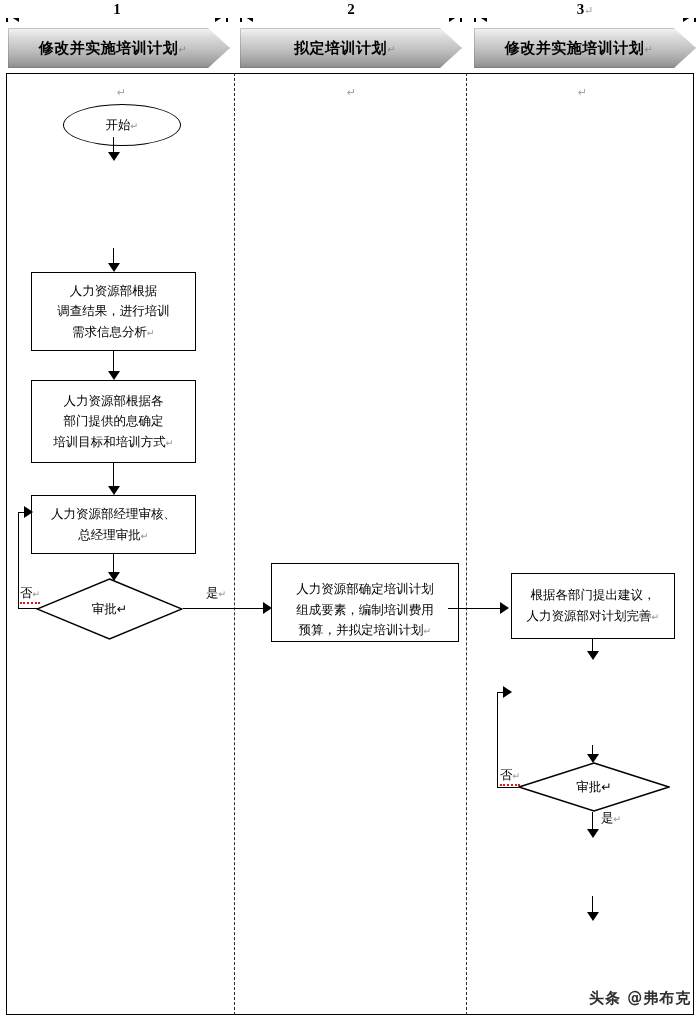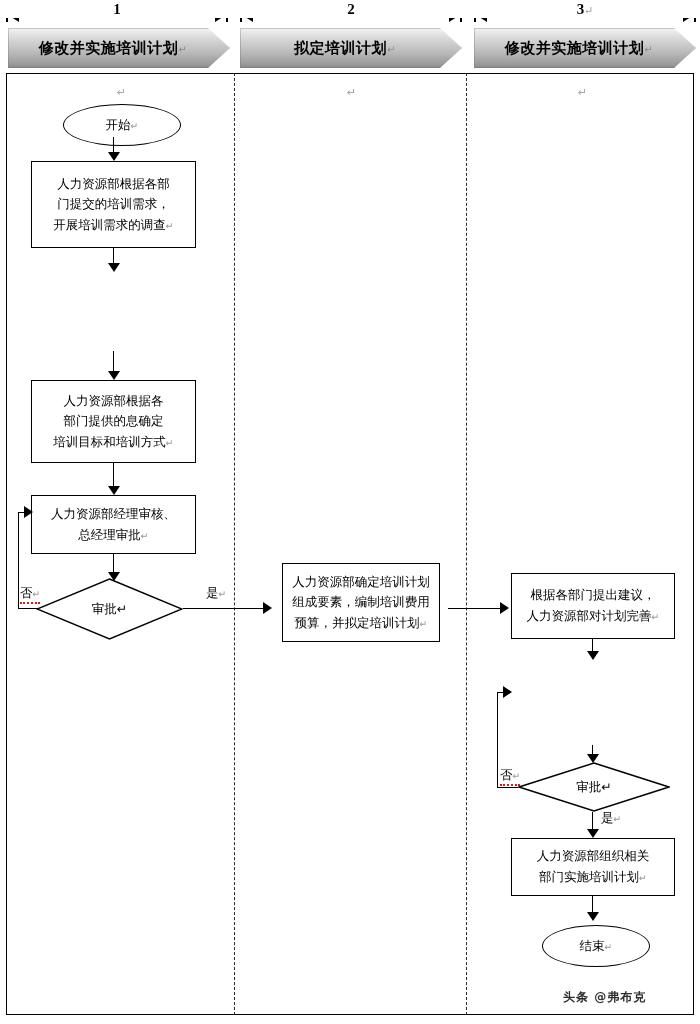--- a/index.html
+++ b/index.html
@@ -79,21 +79,21 @@
     font-size:12.5px;color:#000;white-space:nowrap;}
   .lbl i{font-style:normal;font-size:9.5px;color:#9b9b9b;}
   .lbl.spell{border-bottom:2px dotted #d81919;padding-bottom:0px;}
 
   
   .pil{position:absolute;font-family:"DejaVu Sans","Liberation Sans",sans-serif;
     font-size:11px;color:#a6a6a6;}
 
   
   #wm{position:absolute;font-family:"DejaVu Sans","Liberation Sans",sans-serif;
-    font-size:12px;font-weight:bold;color:#2f2f2f;letter-spacing:1px;white-space:nowrap;}
+    font-size:15px;font-weight:bold;color:#2f2f2f;letter-spacing:1px;white-space:nowrap;margin-left:26px;}
 </style>
 </head>
 <body>
 
 <div id="root">
 
   <div class="measure" style="left:6px;top:4px;width:222px;">
     <div class="bar"></div>
     <div class="capL"></div>
     <div class="capR"></div>
@@ -138,29 +138,29 @@
   <div class="pil" style="left:347px;top:86px;">↵</div>
   <div class="pil" style="left:578px;top:86px;">↵</div>
 
   <div class="node term" style="left:63px;top:104px;width:118px;height:42px;">
     <span class="t"><span>开始</span><i>↵</i></span>
   </div>
 
   <div class="ln vln" style="left:113px;top:137px;height:17px;"></div>
   <div class="ar-d" style="left:108px;top:152px;"></div>
 
-  <div class="node proc" style="left:31px;top:161px;width:165px;height:87px;">
-    <span class="t"><span>人力资源部根据各部
-门提交的培训需求，
-开展培训需求的调查</span><i>↵</i></span>
-  </div>
 
   <div class="ln vln" style="left:113px;top:248px;height:17px;"></div>
   <div class="ar-d" style="left:108px;top:263px;"></div>
 
+  <div class="node proc" style="left:31px;top:272px;width:165px;height:79px;">
+    <span class="t"><span>人力资源部根据
+调查结果，进行培训
+需求信息分析</span><i>↵</i></span>
+  </div>
 
   <div class="ln vln" style="left:113px;top:351px;height:22px;"></div>
   <div class="ar-d" style="left:108px;top:371px;"></div>
 
   <div class="node proc" style="left:31px;top:380px;width:165px;height:83px;">
     <span class="t"><span>人力资源部根据各
 部门提供的息确定
 培训目标和培训方式</span><i>↵</i></span>
   </div>
 
@@ -185,21 +185,21 @@
   <div class="ln hln" style="left:18px;top:608px;width:20px;"></div>
   <div class="ln vln" style="left:18px;top:512px;height:97px;"></div>
   <div class="ln hln" style="left:18px;top:512px;width:8px;"></div>
   <div class="ar-r" style="left:24px;top:506px;"></div>
   <div class="lbl spell" style="left:20px;top:585px;"><span>否</span><i>↵</i></div>
 
   <div class="ln hln" style="left:183px;top:608px;width:85px;"></div>
   <div class="ar-r" style="left:263px;top:602px;"></div>
   <div class="lbl" style="left:206px;top:585px;"><span>是</span><i>↵</i></div>
 
-  <div class="node proc" style="left:282px;top:563px;width:158px;height:79px;">
+  <div class="node proc" style="left:271px;top:563px;width:188px;height:79px;align-items:flex-end;">
     <span class="t"><span>人力资源部确定培训计划
 组成要素，编制培训费用
 预算，并拟定培训计划</span><i>↵</i></span>
   </div>
 
   <div class="ln hln" style="left:448px;top:608px;width:55px;"></div>
   <div class="ar-r" style="left:500px;top:602px;"></div>
 
   <div class="node proc" style="left:511px;top:573px;width:164px;height:66px;">
     <span class="t"><span>根据各部门提出建议，
@@ -223,27 +223,20 @@
   <div class="ln hln" style="left:497px;top:787px;width:21px;"></div>
   <div class="ln vln" style="left:497px;top:692px;height:96px;"></div>
   <div class="ln hln" style="left:497px;top:692px;width:8px;"></div>
   <div class="ar-r" style="left:503px;top:686px;"></div>
   <div class="lbl spell" style="left:500px;top:767px;"><span>否</span><i>↵</i></div>
 
   <div class="ln vln" style="left:592px;top:812px;height:20px;"></div>
   <div class="ar-d" style="left:587px;top:829px;"></div>
   <div class="lbl" style="left:601px;top:810px;"><span>是</span><i>↵</i></div>
 
-  <div class="node proc" style="left:511px;top:838px;width:164px;height:58px;">
-    <span class="t"><span>人力资源部组织相关
-部门实施培训计划</span><i>↵</i></span>
-  </div>
 
   <div class="ln vln" style="left:592px;top:896px;height:18px;"></div>
   <div class="ar-d" style="left:587px;top:912px;"></div>
 
-  <div class="node term" style="left:542px;top:925px;width:108px;height:42px;">
-    <span class="t"><span>结束</span><i>↵</i></span>
-  </div>
 
   <div id="wm" style="left:563px;top:989px;">头条 @弗布克</div>
 
 </div>
 
 </body></html>

